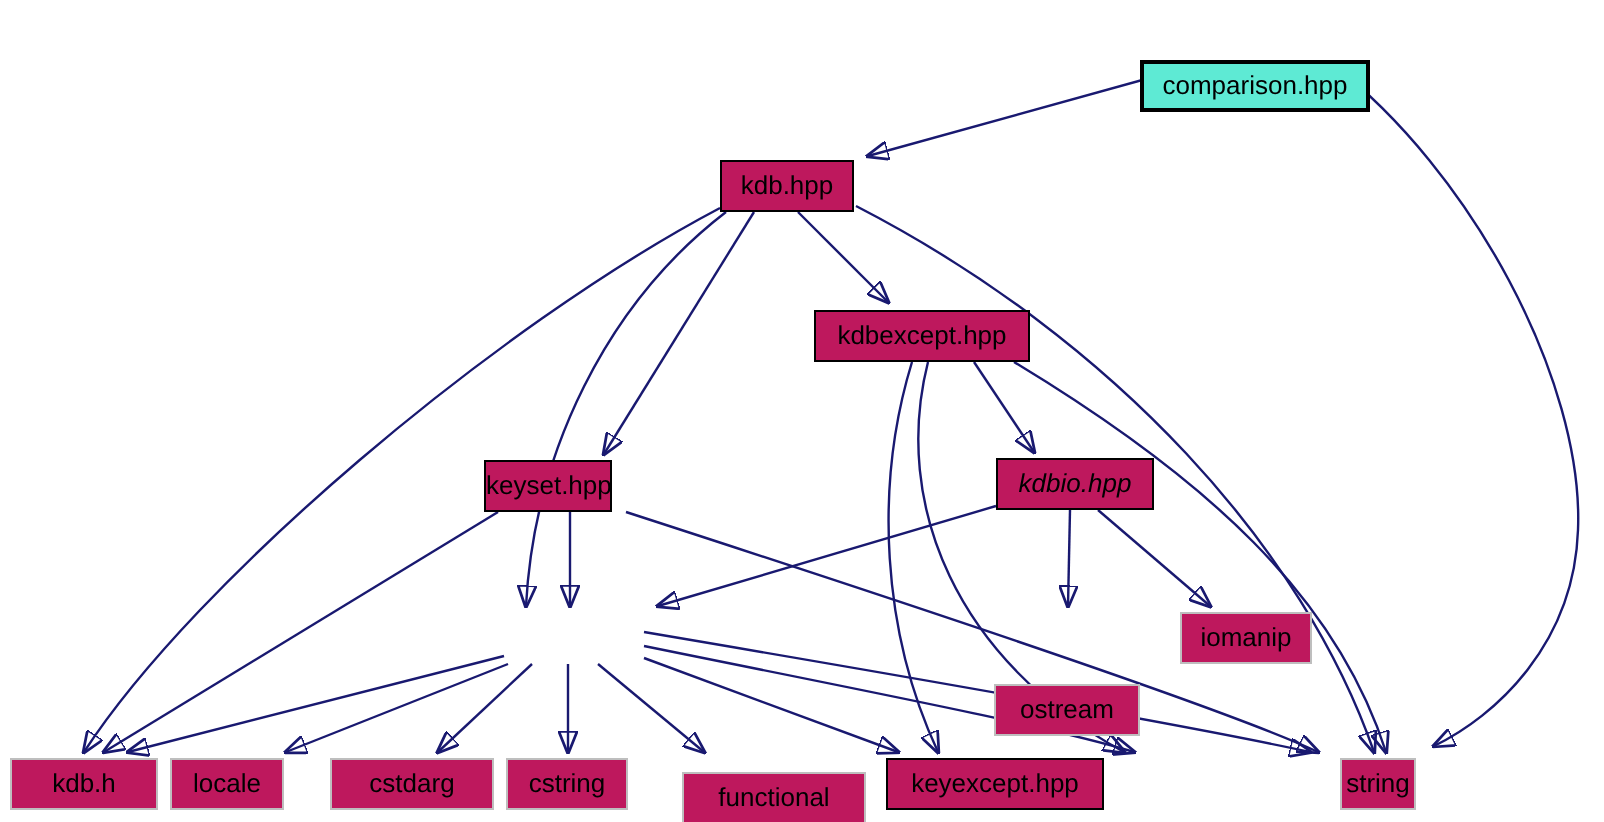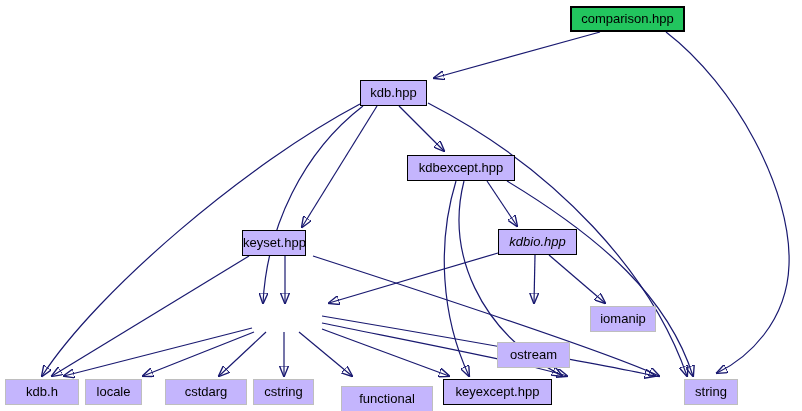--- a/index.html
+++ b/index.html
@@ -4,34 +4,35 @@
 <style>
   html,body{margin:0;padding:0;background:#ffffff;}
   body{width:802px;height:411px;position:relative;font-family:"Liberation Sans",sans-serif;overflow:hidden;}
   .graph{position:absolute;left:0;top:0;width:802px;height:411px;}
   svg.edges{position:absolute;left:0;top:0;}
   svg.edges path{fill:none;stroke:#191970;stroke-width:1.2;}
   .node{
     position:absolute;
     box-sizing:border-box;
     height:26px;
-    background:#c4b5fd;
+    background:#be185d;
     border:1px solid #000000;
     color:#000000;
     font-size:13px;
     line-height:24px;
     text-align:center;
     white-space:nowrap;
   }
   .node.external{border-color:#bebebe;}
   .node.project{border-color:#000000;cursor:pointer;}
   .node.root{
-    background:#22c55e;
+    background:#5eead4;
     border:2px solid #000000;
     line-height:22px;
+    margin-top:24px;
   }
 </style>
 </head>
 <body>
 
 <div class="graph">
 
   <svg class="edges" width="802" height="411" viewBox="0 0 802 411">
     <defs>
       <marker id="arrow" viewBox="0 0 10 8" refX="9" refY="4" markerWidth="9.5" markerHeight="8" orient="auto">
@@ -71,15 +72,15 @@
   <div class="node project" style="left:242px;top:230px;width:64px;">keyset.hpp</div>
   <div class="node project" style="left:498px;top:229px;width:79px;font-style:italic;">kdbio.hpp</div>
   <div class="node external" style="left:497px;top:306px;width:73px;margin-top:36px;">ostream</div>
   <div class="node external" style="left:590px;top:306px;width:66px;">iomanip</div>
   <div class="node external" style="left:5px;top:379px;width:74px;">kdb.h</div>
   <div class="node external" style="left:85px;top:379px;width:57px;">locale</div>
   <div class="node external" style="left:165px;top:379px;width:82px;">cstdarg</div>
   <div class="node external" style="left:253px;top:379px;width:61px;">cstring</div>
   <div class="node external" style="left:341px;top:386px;width:92px;">functional</div>
   <div class="node project" style="left:443px;top:379px;width:109px;">keyexcept.hpp</div>
-  <div class="node external" style="left:684px;top:379px;width:54px;">string</div>
+  <div class="node external" style="left:670px;top:379px;width:38px;">string</div>
 
 </div>
 
 </body></html>

